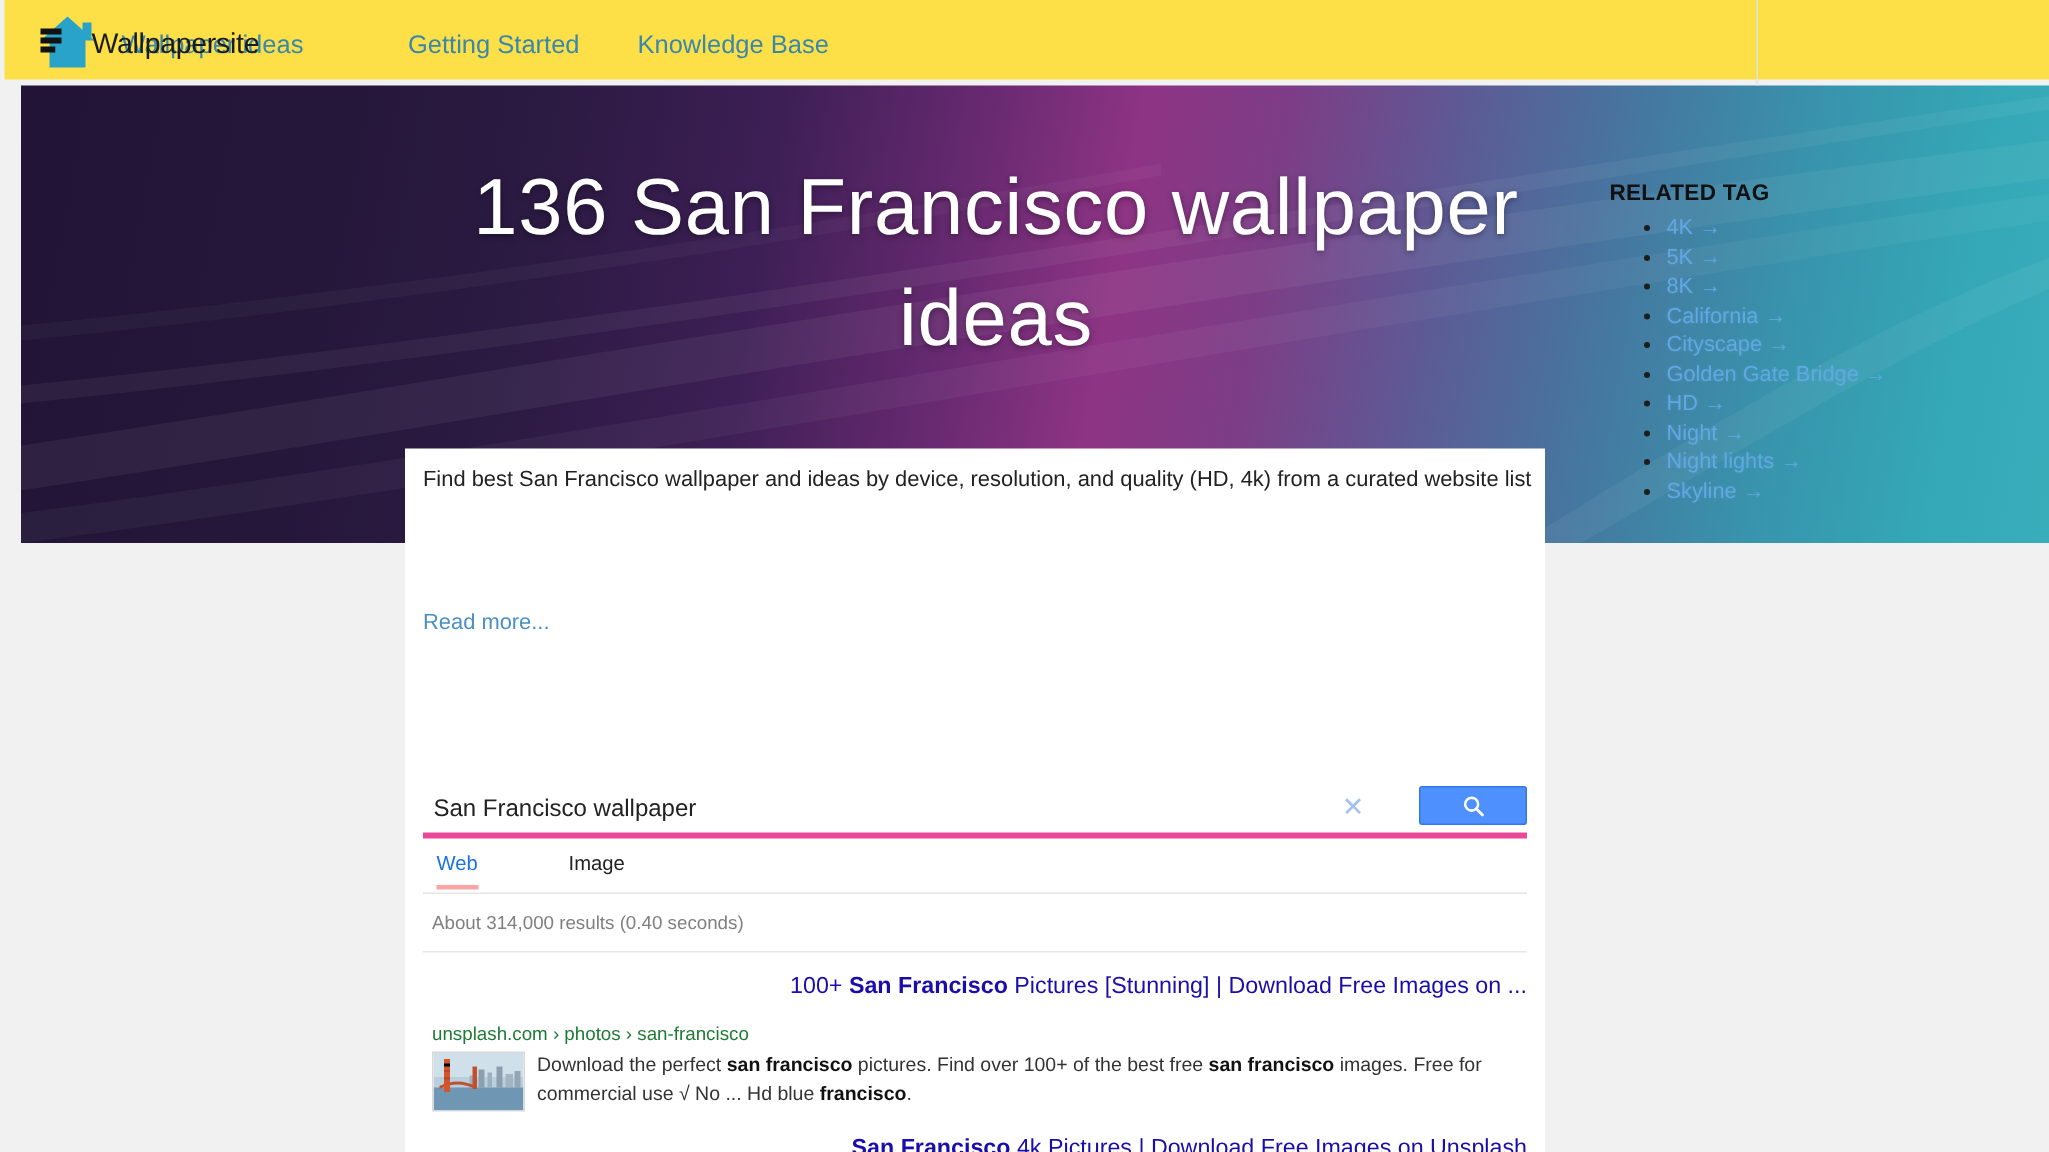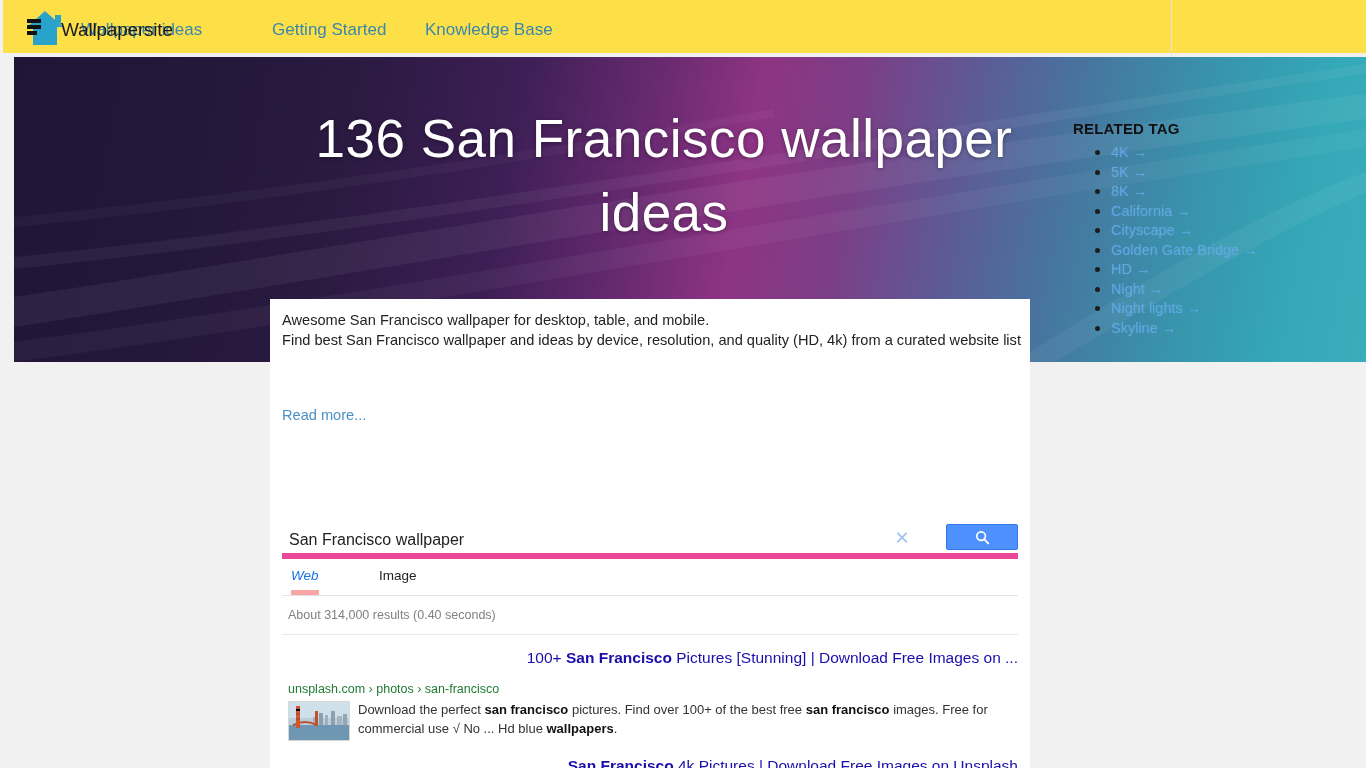--- a/index.html
+++ b/index.html
@@ -131,21 +131,21 @@
   }
 
   
   #search-widget {
     position: absolute; left: 12px; top: 225px;
     width: 736px;
   }
   #search-bar-row {
     position: relative;
     height: 35px;
-    border-bottom: 6px solid #ec4899;
+    border-bottom: 4px solid #ec4899;
   }
   #search-input-field {
     position: absolute; left: 5px; top: 0;
     width: 600px; height: 32px;
     border: none; outline: none;
     font-size: 16px; color: #222;
     font-family: "Liberation Sans", sans-serif;
     background: transparent;
   }
   #search-clear-button {
@@ -171,22 +171,21 @@
     border-bottom: 1px solid #e4e4e4;
   }
   .search-tab {
     position: absolute; top: 0;
     font-size: 13.5px;
     padding-bottom: 7px;
     cursor: pointer;
   }
   #tab-web {
     left: 9px; color: #1a73e8;
-    border-bottom: 5px solid #fca5a5;
-    font-style: italic;
+    border-bottom: 3px solid #fca5a5;
   }
   #tab-image { left: 62px; color: #222; margin-left: 35px; }
   #results-count {
     margin-top: 12px; padding-left: 6px;
     font-size: 12.5px; color: #808080;
   }
   #results-divider {
     margin-top: 12px;
     height: 1px; background: #e8e8e8;
   }
@@ -263,21 +262,20 @@
       <li><a class="tag-link"><span>Night</span> <span>→</span></a></li>
       <li><a class="tag-link"><span>Night lights</span> <span>→</span></a></li>
       <li><a class="tag-link"><span>Skyline</span> <span>→</span></a></li>
     </ul>
   </div>
 </div>
 
 <div id="content-column">
 
   <div id="description-block">
-    <div>Awesome San Francisco wallpaper for desktop, table, and mobile.</div>
     <div>Find best San Francisco wallpaper and ideas by device, resolution, and quality (HD, 4k) from a curated website list</div>
   </div>
 
   <a id="read-more-link">Read more...</a>
 
   <div id="search-widget">
 
     <div id="search-bar-row">
       <input id="search-input-field" type="text" value="San Francisco wallpaper" style="">
       <button id="search-clear-button">✕</button>
@@ -316,21 +314,21 @@
               <rect x="0" y="23" width="60" height="15" fill="#6f97b4"></rect>
               <path d="M4 22 Q 16 16, 28 22 L28 24 Q 16 18, 4 24 Z" fill="#c1502e"></path>
               <rect x="7" y="4" width="4" height="22" fill="#d2552e"></rect>
               <rect x="7" y="7" width="4" height="2" fill="#a8insert"></rect>
               <rect x="26" y="9" width="3" height="15" fill="#c1502e"></rect>
               <line x1="7" y1="12" x2="11" y2="12" stroke="#b3482a" stroke-width="1.4"></line>
               <line x1="7" y1="17" x2="11" y2="17" stroke="#b3482a" stroke-width="1.4"></line>
             </svg>
           </div>
           <div class="result-snippet">
-            <span>Download the perfect </span><b>san francisco</b><span> pictures. Find over 100+ of the best free </span><b>san francisco</b><span> images. Free for commercial use √ No ... Hd blue </span><b>wallpapers</b><span>.</span>
+            <span>Download the perfect </span><b>san francisco</b><span> pictures. Find over 100+ of the best free </span><b>san francisco</b><span> images. Free for commercial use √ No ... Hd blue </span><b>francisco</b><span>.</span>
           </div>
         </div>
       </div>
 
       <div class="result-item">
         <a class="result-title"><b>San Francisco</b><span> 4k Pictures | Download Free Images on Unsplash</span></a>
         <div class="result-url">unsplash.com › photos › san-francisco-4k</div>
       </div>
 
     </div>

